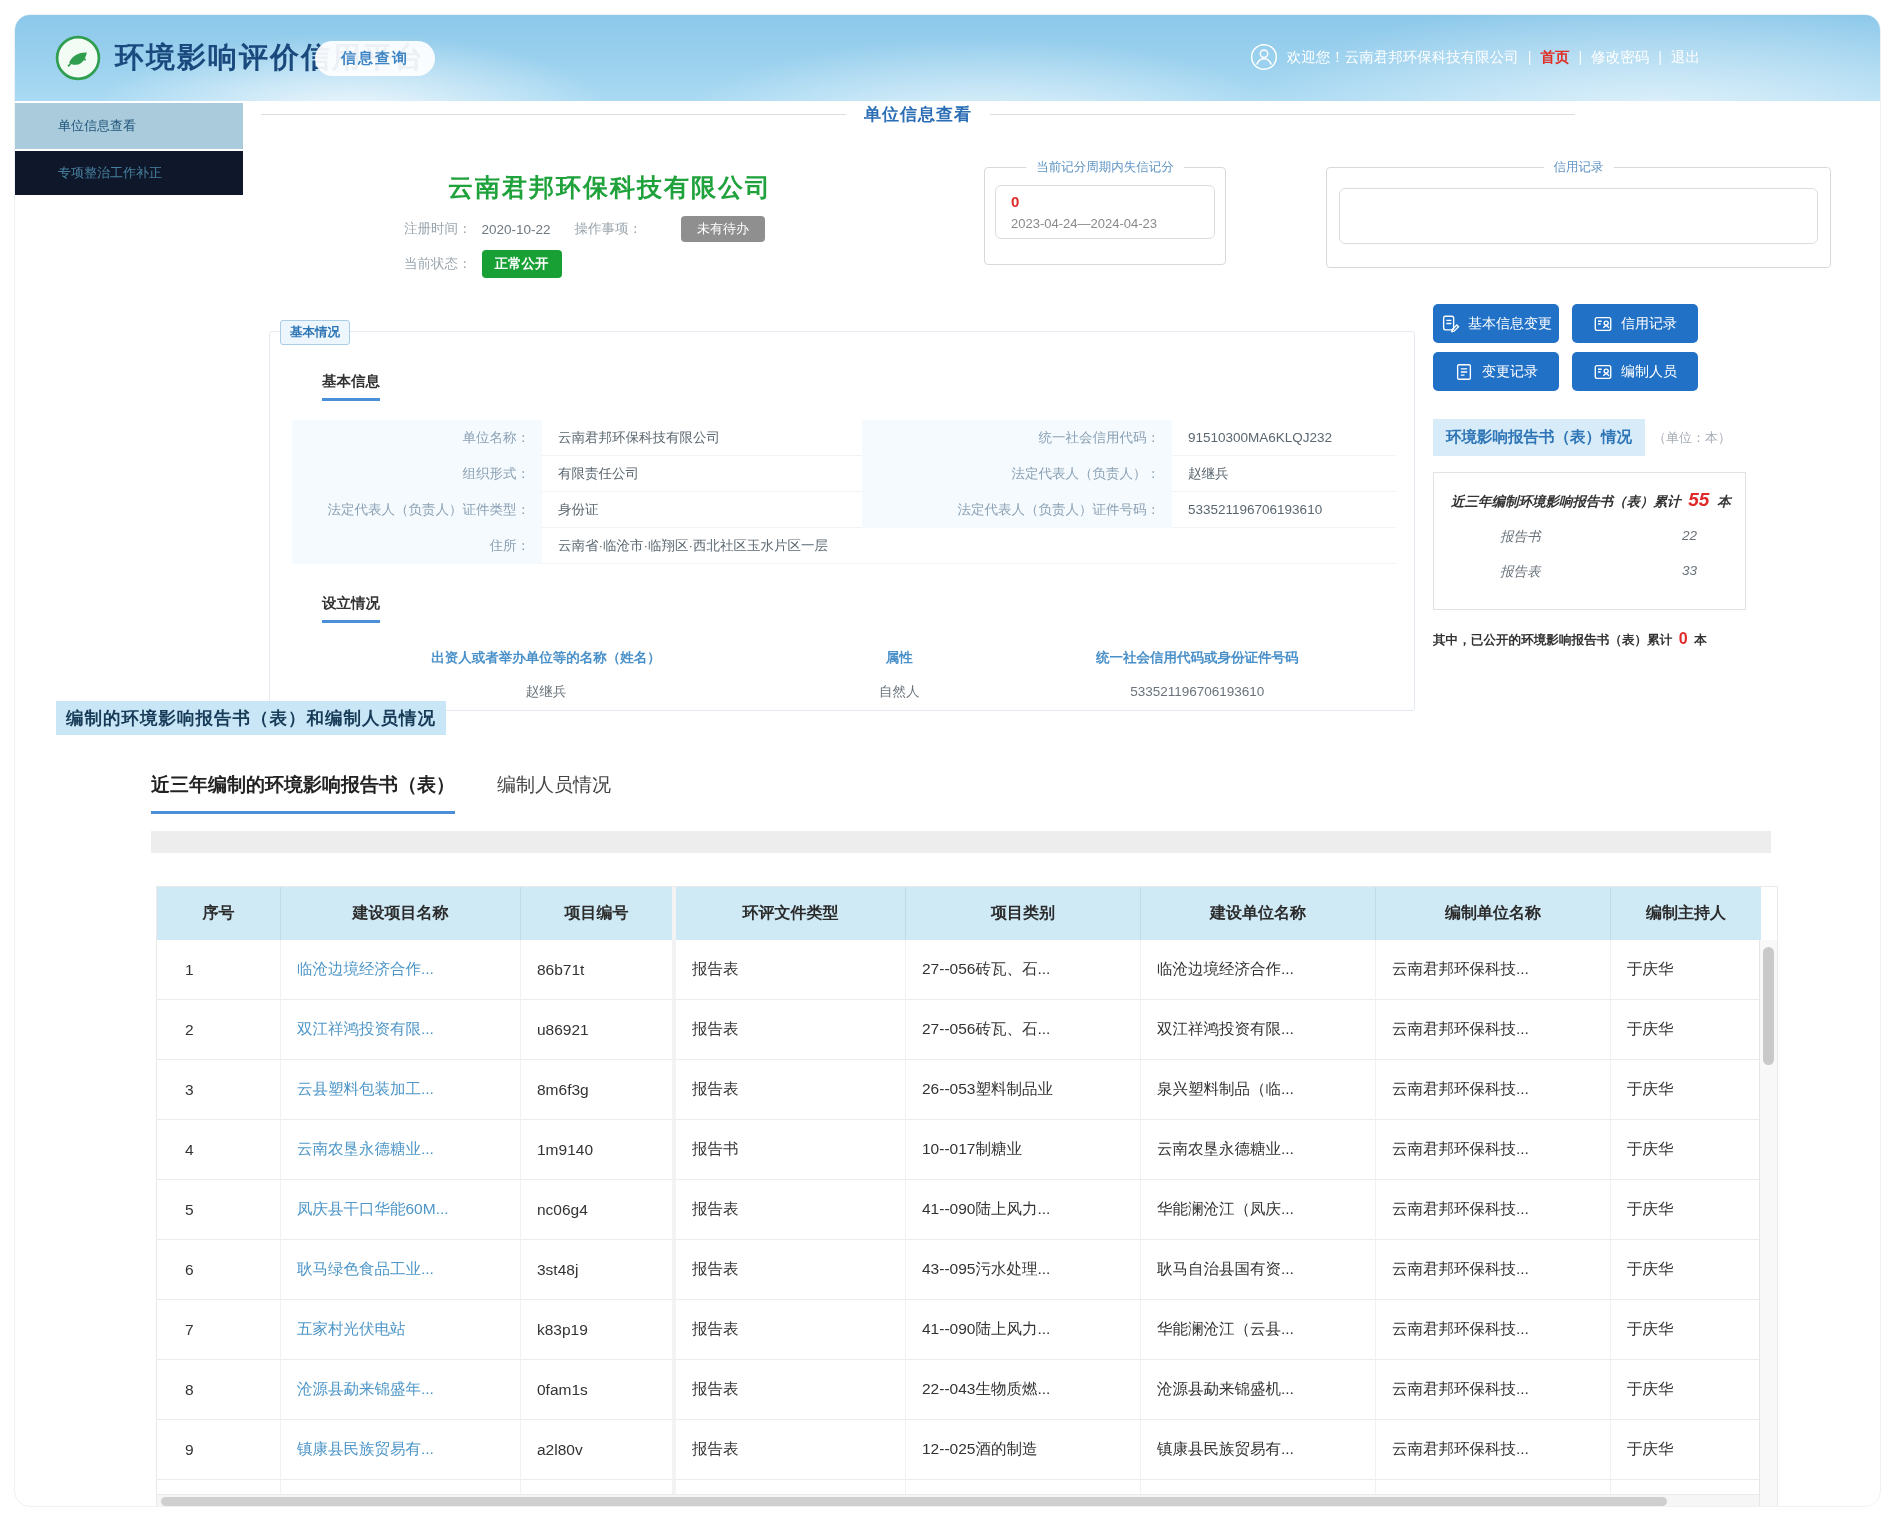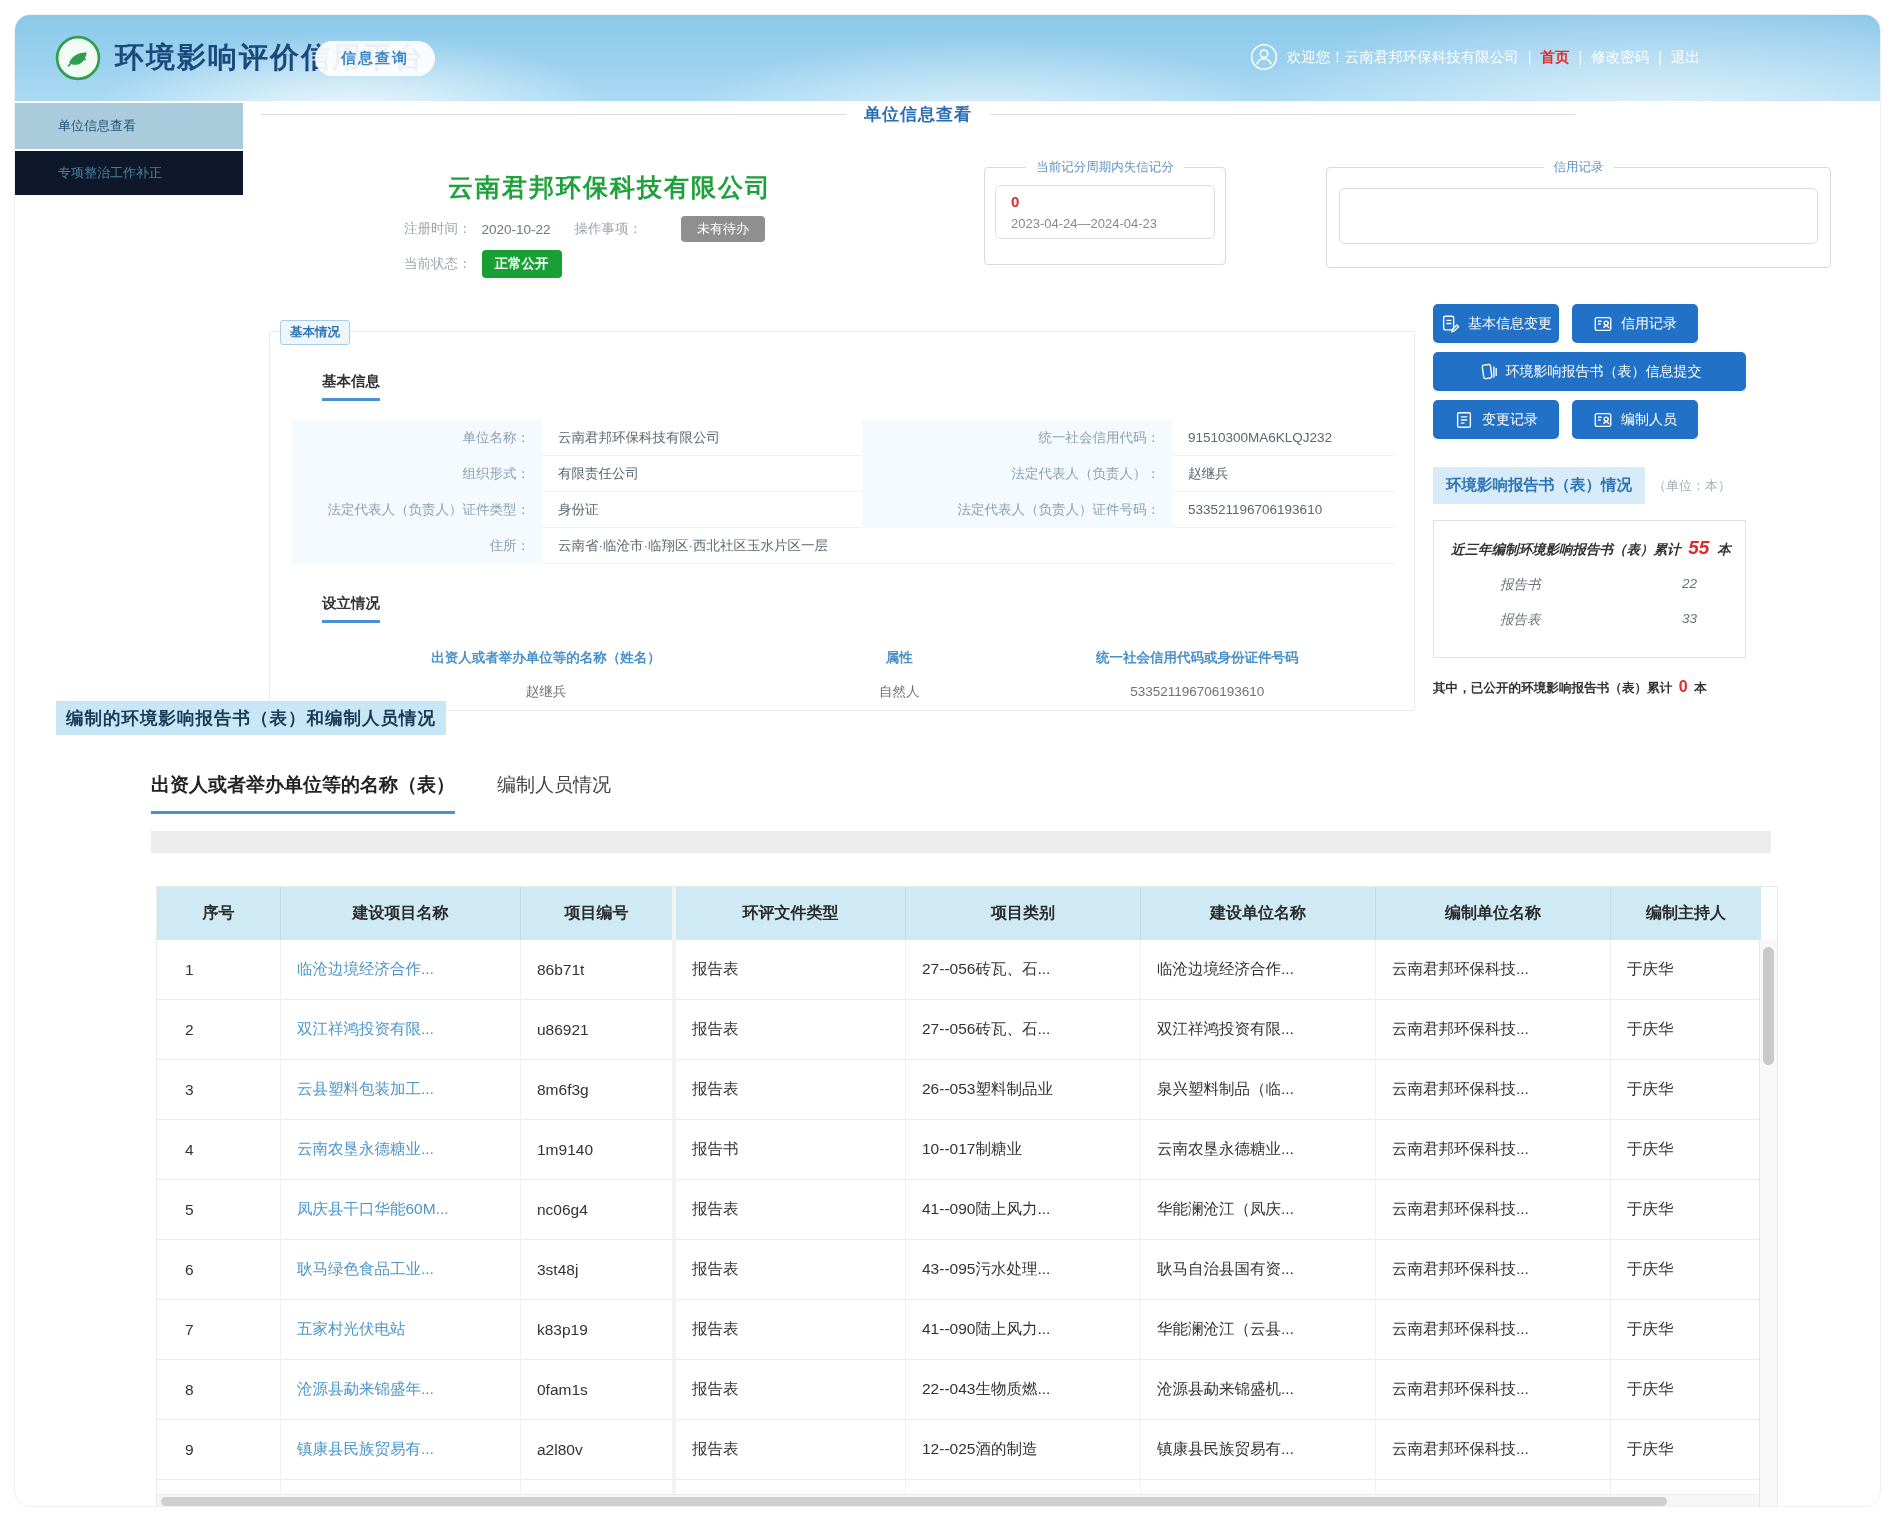--- a/index.html
+++ b/index.html
@@ -228,27 +228,20 @@
       </div>
       <div class="abtn">
         <svg width="20" height="20" viewBox="0 0 22 22" fill="none" stroke="#fff" stroke-width="1.5">
           <rect x="2.5" y="4" width="17" height="14" rx="2"></rect>
             <path d="M5.5 8h4M5.5 11h3"></path>
             <circle cx="14.5" cy="10" r="2.2"></circle>
             <path d="M11.5 15.5c.7-1.8 2-2.6 3-2.6s2.3.8 3 2.6"></path>
         </svg>
         <span>信用记录</span>
       </div>
-      <div class="abtn wide">
-        <svg width="20" height="20" viewBox="0 0 22 22" fill="none" stroke="#fff" stroke-width="1.5">
-          <rect x="5.5" y="3" width="9" height="15" rx="1.8" transform="rotate(-8 10 10.5)"></rect>
-            <path d="M17.5 5v12M20 6.5v9"></path>
-        </svg>
-        <span>环境影响报告书（表）信息提交</span>
-      </div>
       <div class="abtn">
         <svg width="20" height="20" viewBox="0 0 22 22" fill="none" stroke="#fff" stroke-width="1.5">
           <rect x="4" y="3" width="14" height="16" rx="1.5"></rect>
             <path d="M7.5 7.5h7M7.5 11h7M7.5 14.5h4"></path>
         </svg>
         <span>变更记录</span>
       </div>
       <div class="abtn">
         <svg width="20" height="20" viewBox="0 0 22 22" fill="none" stroke="#fff" stroke-width="1.5">
           <rect x="2.5" y="4" width="17" height="14" rx="2"></rect>
@@ -281,21 +274,21 @@
     </div>
     <div class="public-line">
       <span>其中，已公开的环境影响报告书（表）累计</span>
       <span class="big-red">0</span>
       <span>本</span>
     </div>
   </aside>
 
   <div class="section-title">编制的环境影响报告书（表）和编制人员情况</div>
   <div class="tabs">
-    <span class="tab-active">出资人或者举办单位等的名称（表）</span>
+    <span class="tab-active">近三年编制的环境影响报告书（表）</span>
     <span class="tab-plain">编制人员情况</span>
   </div>
   <div class="gray-strip"></div>
 
   <div class="table-wrap">
     <table>
       <colgroup>
         <col style="width:124px">
           <col style="width:240px">
           <col style="width:155px">

